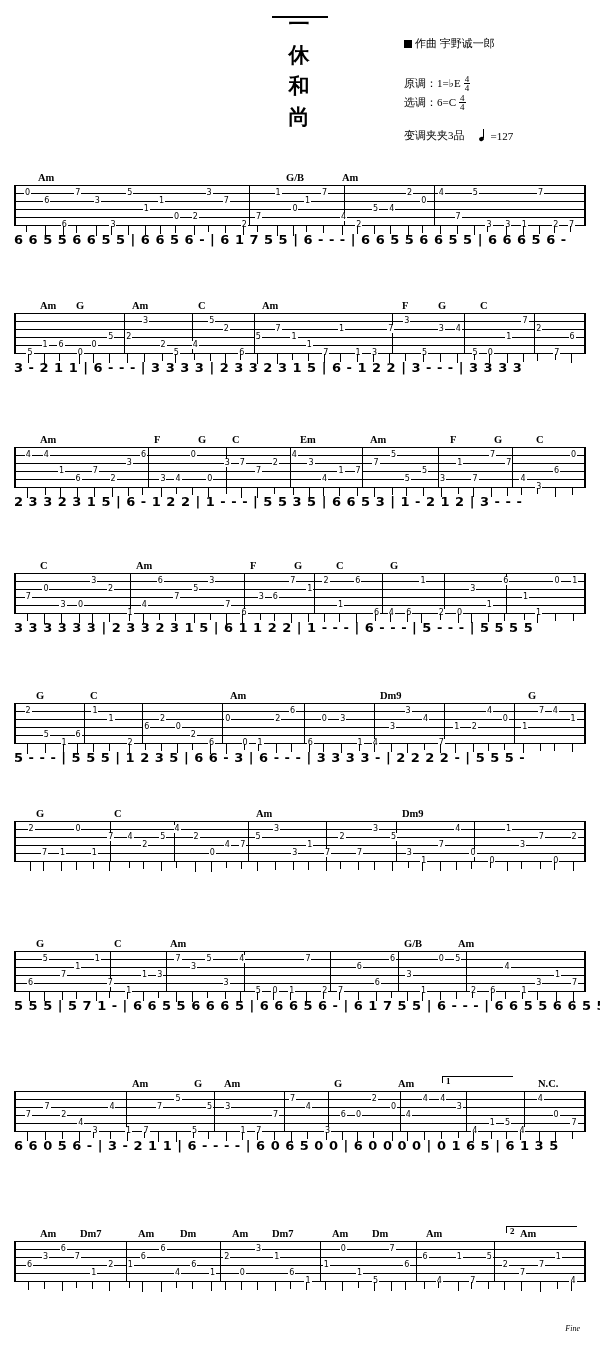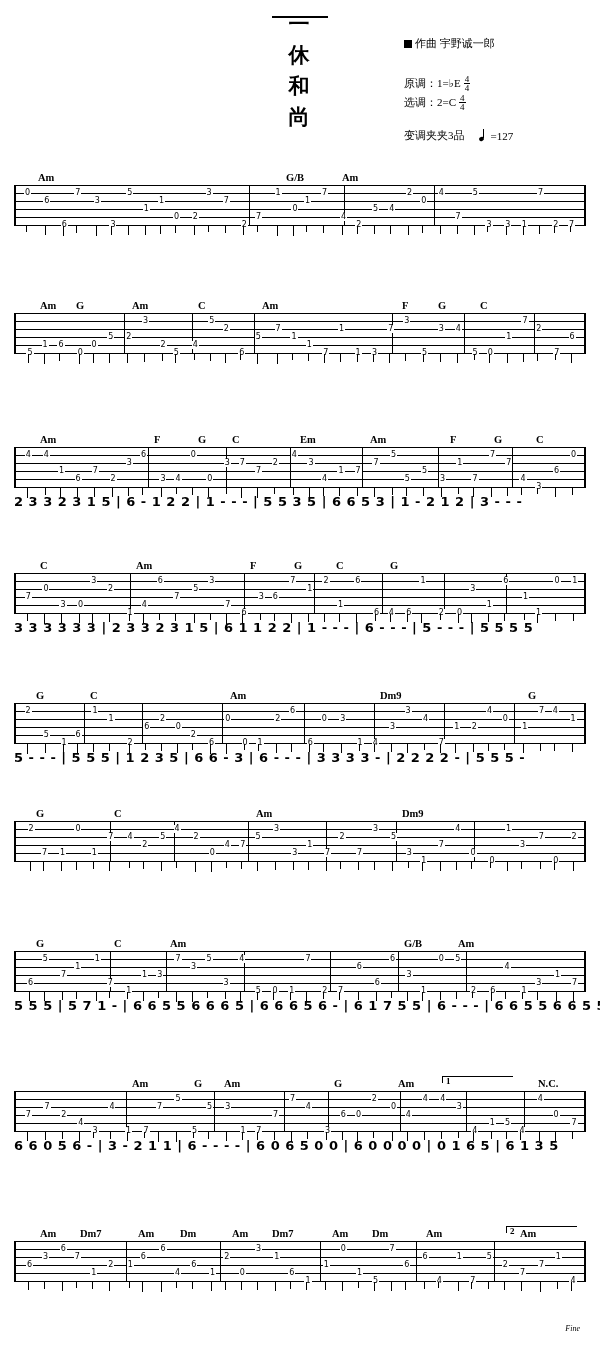--- a/index.html
+++ b/index.html
@@ -70,21 +70,21 @@
       <span>原调：</span>
       <span>1=</span>
       <span>♭E</span>
       <span class="frac">
         <span class="num">4</span>
         <span class="den">4</span>
       </span>
     </div>
     <div class="row">
       <span>选调：</span>
-      <span>2=C</span>
+      <span>6=C</span>
       <span class="frac">
         <span class="num">4</span>
         <span class="den">4</span>
       </span>
     </div>
   </div>
 
   <div class="tempo">
     <span>变调夹夹3品</span>
     <span style="display:inline-block;width:14px"></span>
@@ -171,20 +171,21 @@
         <div class="stem" style="left: 492.292px; top: 40px; height: 8.64463px;"></div>
         <span class="tabnote" style="left: 506.853px; top: 35px;">1</span>
         <div class="stem" style="left: 508.853px; top: 40px; height: 8.73504px;"></div>
         <span class="tabnote" style="left: 523.082px; top: 3px;">7</span>
         <div class="stem" style="left: 525.082px; top: 40px; height: 8.49419px;"></div>
         <span class="tabnote" style="left: 538.126px; top: 35px;">2</span>
         <div class="stem" style="left: 540.126px; top: 40px; height: 7.06725px;"></div>
         <span class="tabnote" style="left: 554.004px; top: 35px;">7</span>
         <div class="stem" style="left: 556.004px; top: 40px; height: 6.4744px;"></div>
       </div>
+      <div class="nums">6 6 5 5 6 6 5 5 | 6 6 5 6 - | 6 1 7 5 5 | 6 - - - | 6 6 5 5 6 6 5 5 | 6 6 6 5 6 -</div>
     </div>
   <div class="system" id="sys2" style="top:300px;">
       <div class="chords">
         <span class="chord" style="left: 26px;">Am</span>
         <span class="chord" style="left: 62px;">G</span>
         <span class="chord" style="left: 118px;">Am</span>
         <span class="chord" style="left: 184px;">C</span>
         <span class="chord" style="left: 248px;">Am</span>
         <span class="chord" style="left: 388px;">F</span>
         <span class="chord" style="left: 424px;">G</span>
@@ -266,20 +267,21 @@
         <div class="stem" style="left: 493.222px; top: 40px; height: 8.73504px;"></div>
         <span class="tabnote" style="left: 507.407px; top: 3px;">7</span>
         <div class="stem" style="left: 509.407px; top: 40px; height: 8.49419px;"></div>
         <span class="tabnote" style="left: 521.36px; top: 11px;">2</span>
         <div class="stem" style="left: 523.36px; top: 40px; height: 7.06725px;"></div>
         <span class="tabnote" style="left: 539.287px; top: 35px;">7</span>
         <div class="stem" style="left: 541.287px; top: 40px; height: 6.4744px;"></div>
         <span class="tabnote" style="left: 554.571px; top: 19px;">6</span>
         <div class="stem" style="left: 556.571px; top: 40px; height: 9.30744px;"></div>
       </div>
+      <div class="nums">3 - 2 1 1 | 6 - - - | 3 3 3 3 | 2 3 3 2 3 1 5 | 6 - 1 2 2 | 3 - - - | 3 3 3 3</div>
     </div>
   <div class="system" id="sys3" style="top:434px;">
       <div class="chords">
         <span class="chord" style="left: 26px;">Am</span>
         <span class="chord" style="left: 140px;">F</span>
         <span class="chord" style="left: 184px;">G</span>
         <span class="chord" style="left: 218px;">C</span>
         <span class="chord" style="left: 286px;">Em</span>
         <span class="chord" style="left: 356px;">Am</span>
         <span class="chord" style="left: 436px;">F</span>

